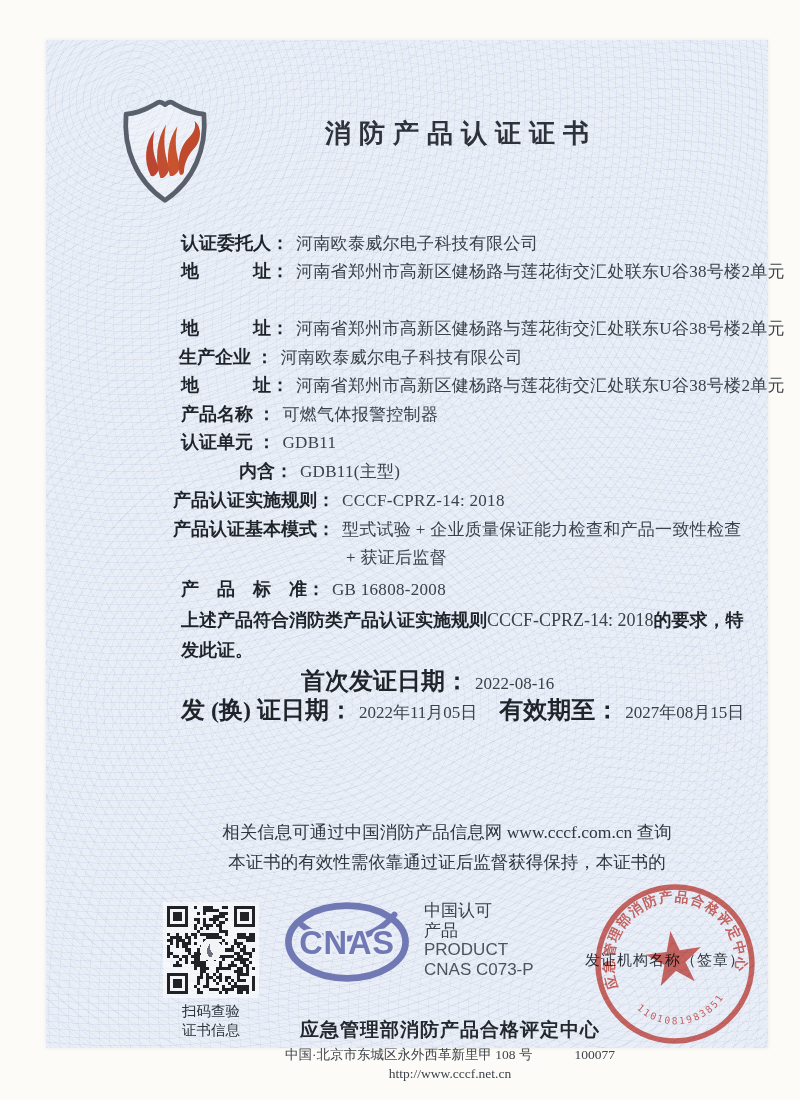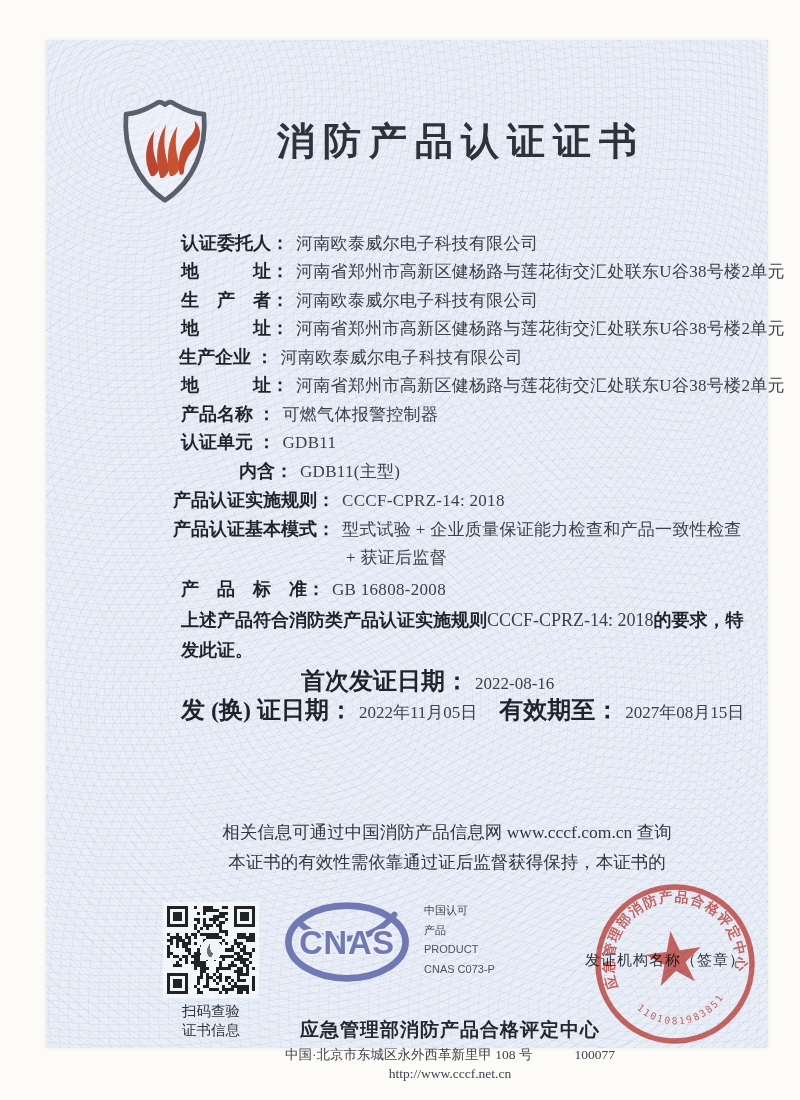--- a/index.html
+++ b/index.html
@@ -15,21 +15,21 @@
       repeating-radial-gradient(circle at 12% 6%,  rgba(148,168,208,.14) 0 1px, transparent 1px 7px),
       repeating-radial-gradient(circle at 88% 28%, rgba(148,168,208,.11) 0 1px, transparent 1px 9px),
       repeating-radial-gradient(circle at 38% 66%, rgba(148,168,208,.11) 0 1px, transparent 1px 8px),
       repeating-radial-gradient(circle at 78% 96%, rgba(148,168,208,.11) 0 1px, transparent 1px 10px);
     box-shadow:0 0 4px rgba(0,0,0,.08);
   }
   .abs{position:absolute;white-space:nowrap;}
   .shield{left:64px;top:56px;width:110px;height:112px;}
   .title{
     left:180px;top:76px;width:470px;text-align:center;white-space:nowrap;
-    font-size:38px;font-weight:600;letter-spacing:8px;color:#2e333b;
+    font-size:26px;font-weight:600;letter-spacing:8px;color:#2e333b;
   }
   .subtitle{
     left:150px;top:119px;width:530px;text-align:center;white-space:nowrap;
     font-family:"Liberation Sans","DejaVu Sans",sans-serif;
     font-size:15.5px;letter-spacing:.5px;color:#4b5058;
   }
   .certno{left:490px;top:152px;font-size:15.5px;color:#23282e;}
   .certno .lbl{font-weight:700;}
   .certno .num{font-family:"DejaVu Serif",serif;letter-spacing:.5px;color:#2c3138;}
 
@@ -51,21 +51,21 @@
 
   .notice{
     position:absolute;left:96px;top:777px;width:610px;text-align:center;
     font-size:17.5px;line-height:30px;color:#2f363e;font-weight:500;white-space:nowrap;
   }
   .qr-wrap{left:117px;top:862px;width:96px;text-align:center;}
   .qr{width:96px;height:96px;display:block;}
   .qr-caption{font-size:14.5px;color:#2e343b;line-height:19px;margin-top:4px;}
 
   .cnas-logo{left:238px;top:858px;width:126px;height:88px;}
-  .cnas-text{left:378px;top:861px;font-size:11px;line-height:19.5px;color:#383e45;white-space:nowrap;}
+  .cnas-text{left:378px;top:861px;font-size:17px;line-height:19.5px;color:#383e45;white-space:nowrap;}
   .cnas-text .en{font-family:"Liberation Sans","DejaVu Sans",sans-serif;color:#4c535b;}
 
   .sign-label{left:539px;top:911px;font-size:15px;letter-spacing:1px;color:#2e343b;}
   .stamp{left:543px;top:838px;width:172px;height:172px;mix-blend-mode:multiply;}
 
   .footer-org{
     position:absolute;left:134px;top:977px;width:540px;text-align:center;
     font-size:19px;font-weight:700;letter-spacing:1px;color:#23282e;white-space:nowrap;
   }
   .footer-addr{
@@ -92,23 +92,20 @@
   </svg>
 
   <div class="abs title">消防产品认证证书</div>
 
 
   <div class="frow" style="left:135px;top:191px">
     <span class="flbl">认证委托人：</span><span class="fval">河南欧泰威尔电子科技有限公司</span>
   </div>
   <div class="frow" style="left:135px;top:219px">
     <span class="flbl">地　　　址：</span><span class="fval">河南省郑州市高新区健杨路与莲花街交汇处联东U谷38号楼2单元</span>
-  </div>
-  <div class="frow" style="left:135px;top:248px">
-    <span class="flbl">生　产　者：</span><span class="fval">河南欧泰威尔电子科技有限公司</span>
   </div>
   <div class="frow" style="left:135px;top:276px">
     <span class="flbl">地　　　址：</span><span class="fval">河南省郑州市高新区健杨路与莲花街交汇处联东U谷38号楼2单元</span>
   </div>
   <div class="frow" style="left:133px;top:305px">
     <span class="flbl">生产企业 ：</span><span class="fval">河南欧泰威尔电子科技有限公司</span>
   </div>
   <div class="frow" style="left:135px;top:333px">
     <span class="flbl">地　　　址：</span><span class="fval">河南省郑州市高新区健杨路与莲花街交汇处联东U谷38号楼2单元</span>
   </div>

